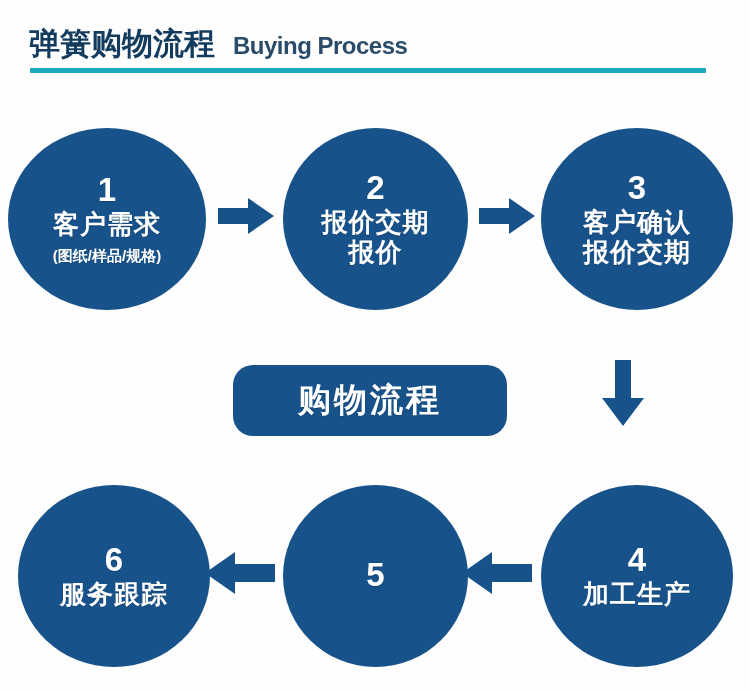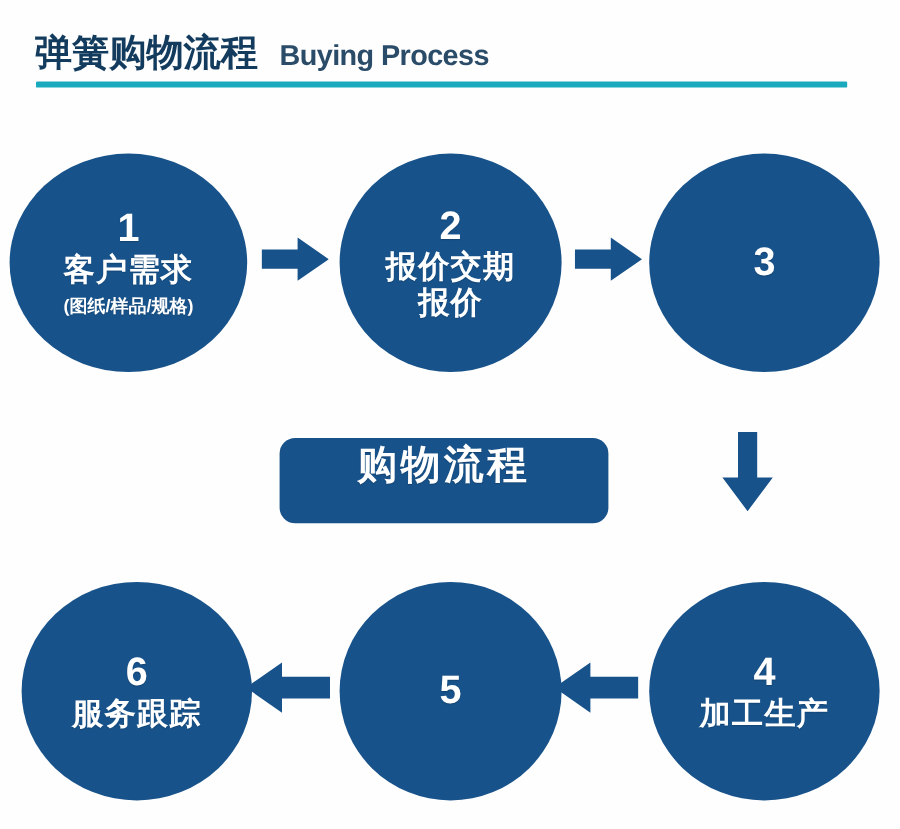--- a/index.html
+++ b/index.html
@@ -114,22 +114,23 @@
   #node-6 { left: 18px;  top: 485px; width: 192px; height: 182px; }
 
   
   .center-badge {
     position: absolute;
     left: 233px;
     top: 365px;
     width: 274px;
     height: 71px;
     background: #17528a;
-    border-radius: 13px;
+    border-radius: 20px;
     display: flex;
+    align-items: center;
     justify-content: center;
   }
   .center-badge-label {
     font-size: 33px;
     font-weight: bold;
     color: #ffffff;
     letter-spacing: 3px;
     text-shadow: 0 1px 1px rgba(0,0,0,0.18);
   }
 
@@ -177,20 +178,22 @@
   </div>
 
   <div class="arrow" id="arrow-2-3">
     <svg width="56" height="40" viewBox="0 0 56 40">
       <polygon points="0,12 30,12 30,2 56,20 30,38 30,28 0,28" fill="#17528a"></polygon>
     </svg>
   </div>
 
   <div class="node" id="node-3">
     <div class="node-num">3</div>
+    <div class="node-label">客户确认
+报价交期</div>
   </div>
 
   <div class="center-badge">
     <span class="center-badge-label">购物流程</span>
   </div>
 
   <div class="arrow" id="arrow-3-4">
     <svg width="46" height="66" viewBox="0 0 46 66">
       <polygon points="15,0 31,0 31,38 44,38 23,66 2,38 15,38" fill="#17528a"></polygon>
     </svg>

